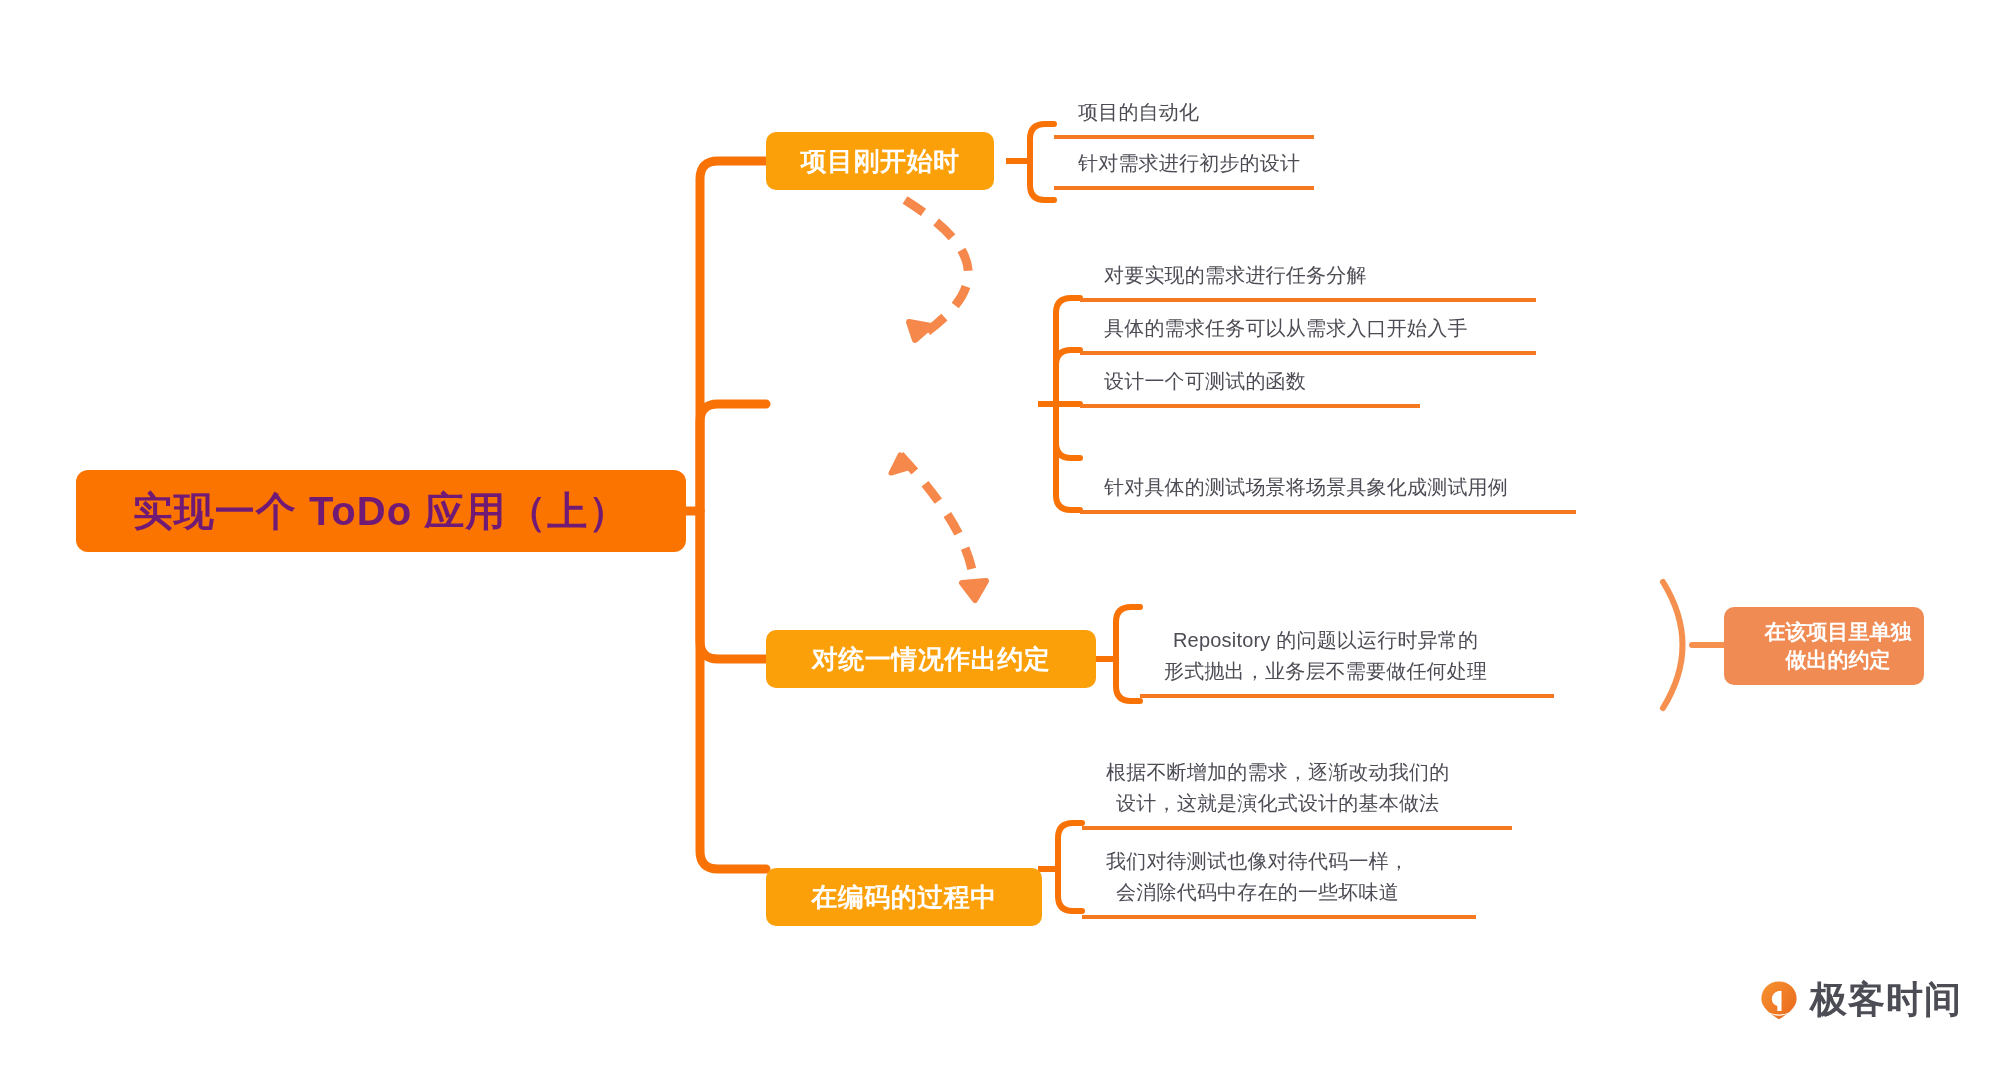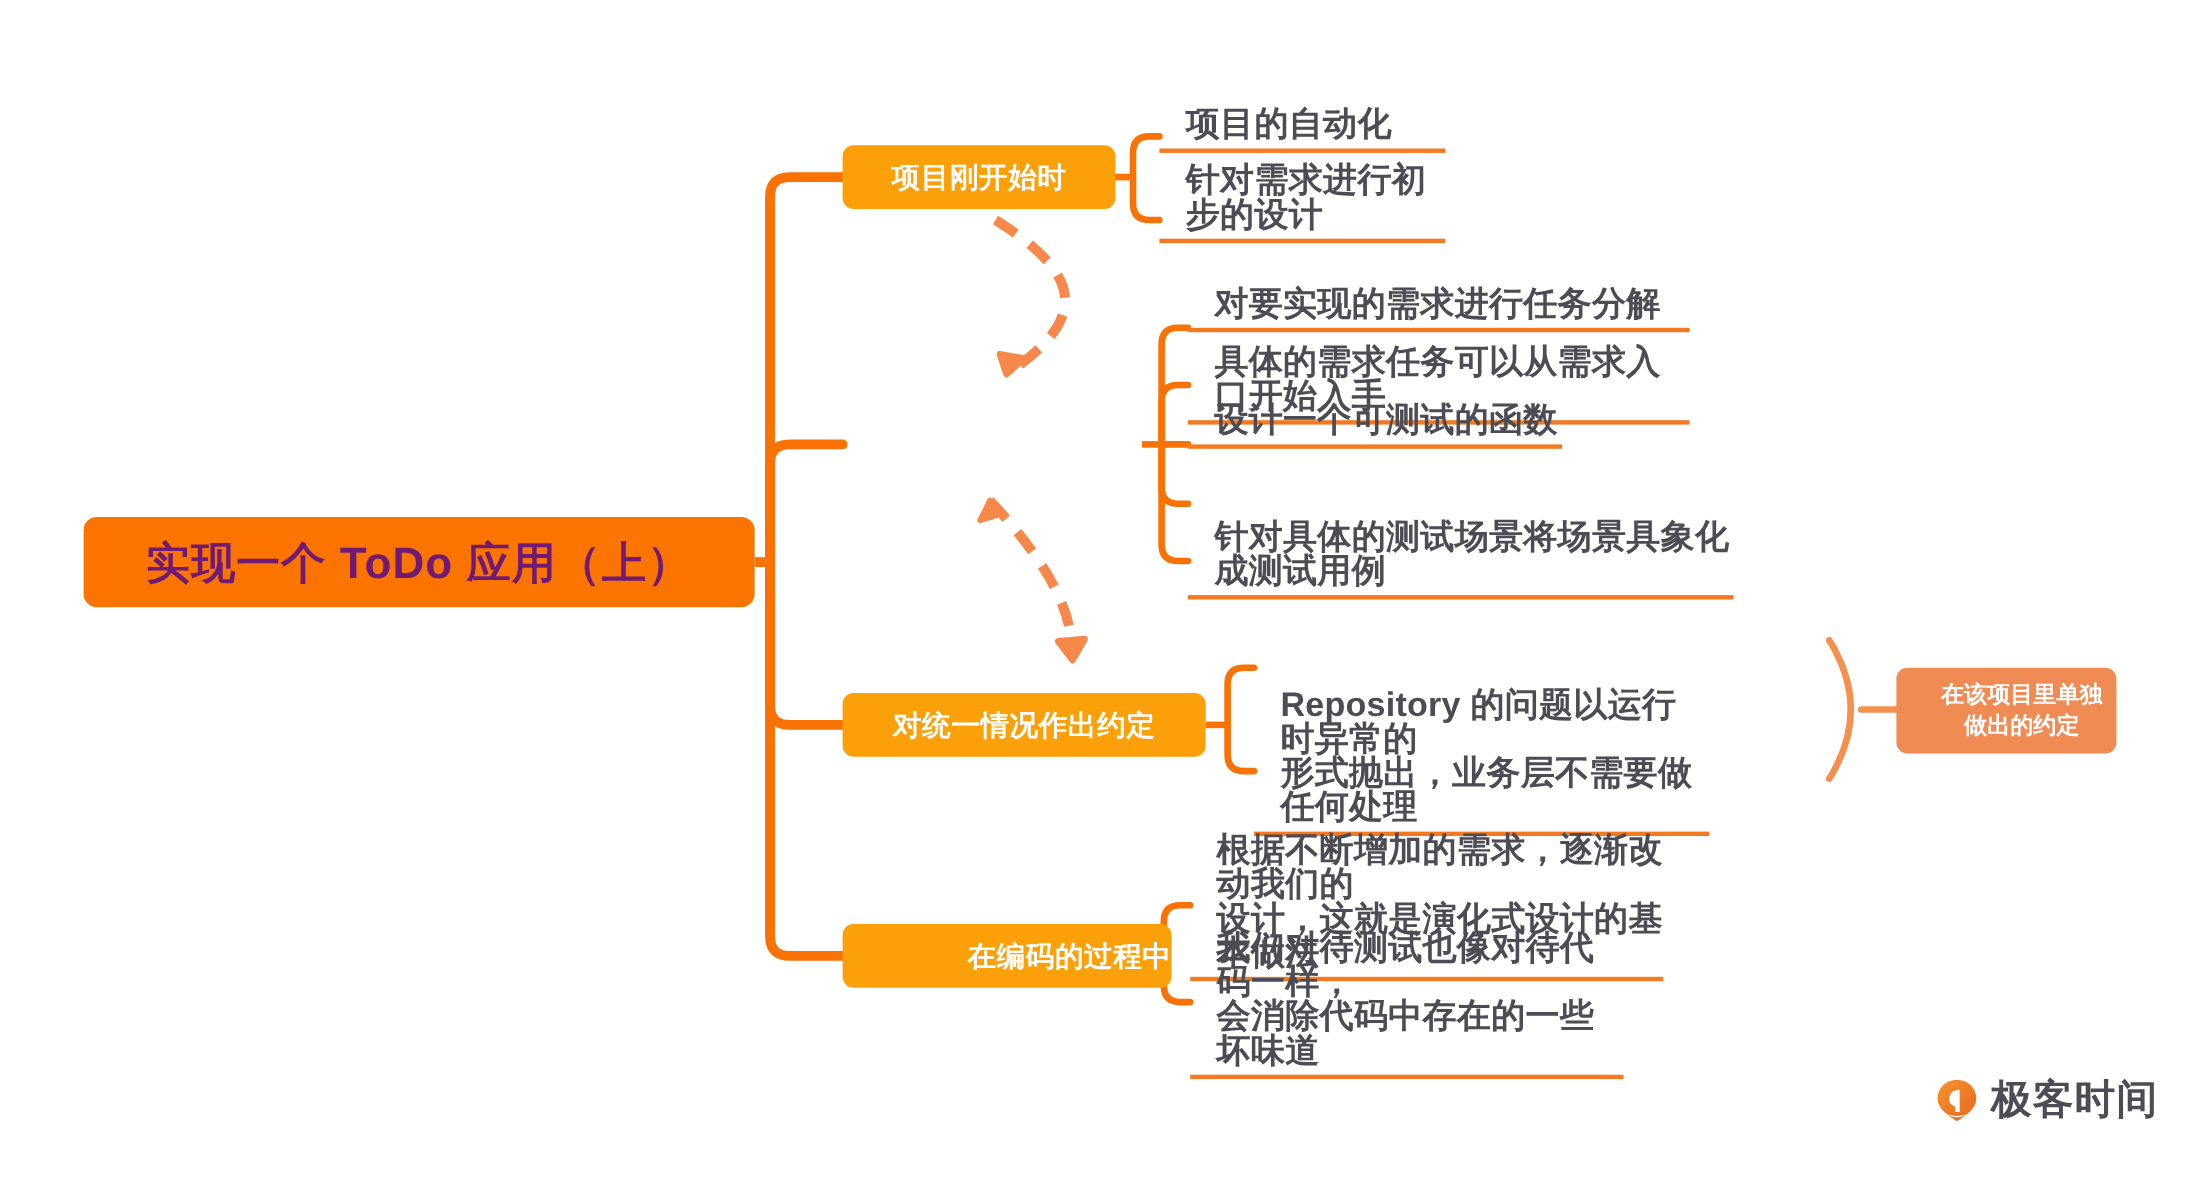--- a/index.html
+++ b/index.html
@@ -64,41 +64,42 @@
     height: 58px;
   }
   .branch-node .label {
     color: #ffffff;
     font-size: 26px;
     font-weight: bold;
     letter-spacing: 0.5px;
     white-space: nowrap;
   }
 
-  #branch-0 { left: 766px; top: 132px;  width: 248px; }
+  #branch-0 { left: 766px; top: 132px;  width: 228px; }
   #branch-1 { left: 766px; top: 375px;  width: 272px; }
   #branch-2 { left: 766px; top: 630px;  width: 330px; }
-  #branch-3 { left: 766px; top: 840px;  width: 299px; justify-content: flex-end; }
+  #branch-3 { left: 766px; top: 868px;  width: 276px; }
 
   
   .leaf {
     position: absolute;
     box-sizing: border-box;
     padding: 1px 0 7px 24px;
     border-bottom: 4px solid #F47920;
     display: flex;
     align-items: flex-end;
   }
   .leaf .text {
     color: #4C4C55;
-    font-size: 31px;
-    font-weight: bold;
+    font-size: 20px;
+    font-weight: normal;
     line-height: 31px;
     letter-spacing: 0.2px;
     white-space: pre-line;
+    text-align: center;
   }
 
   
   .summary-node {
     position: absolute;
     left: 1724px;
     top: 607px;
     width: 200px;
     height: 78px;
     background: #F08B54;

